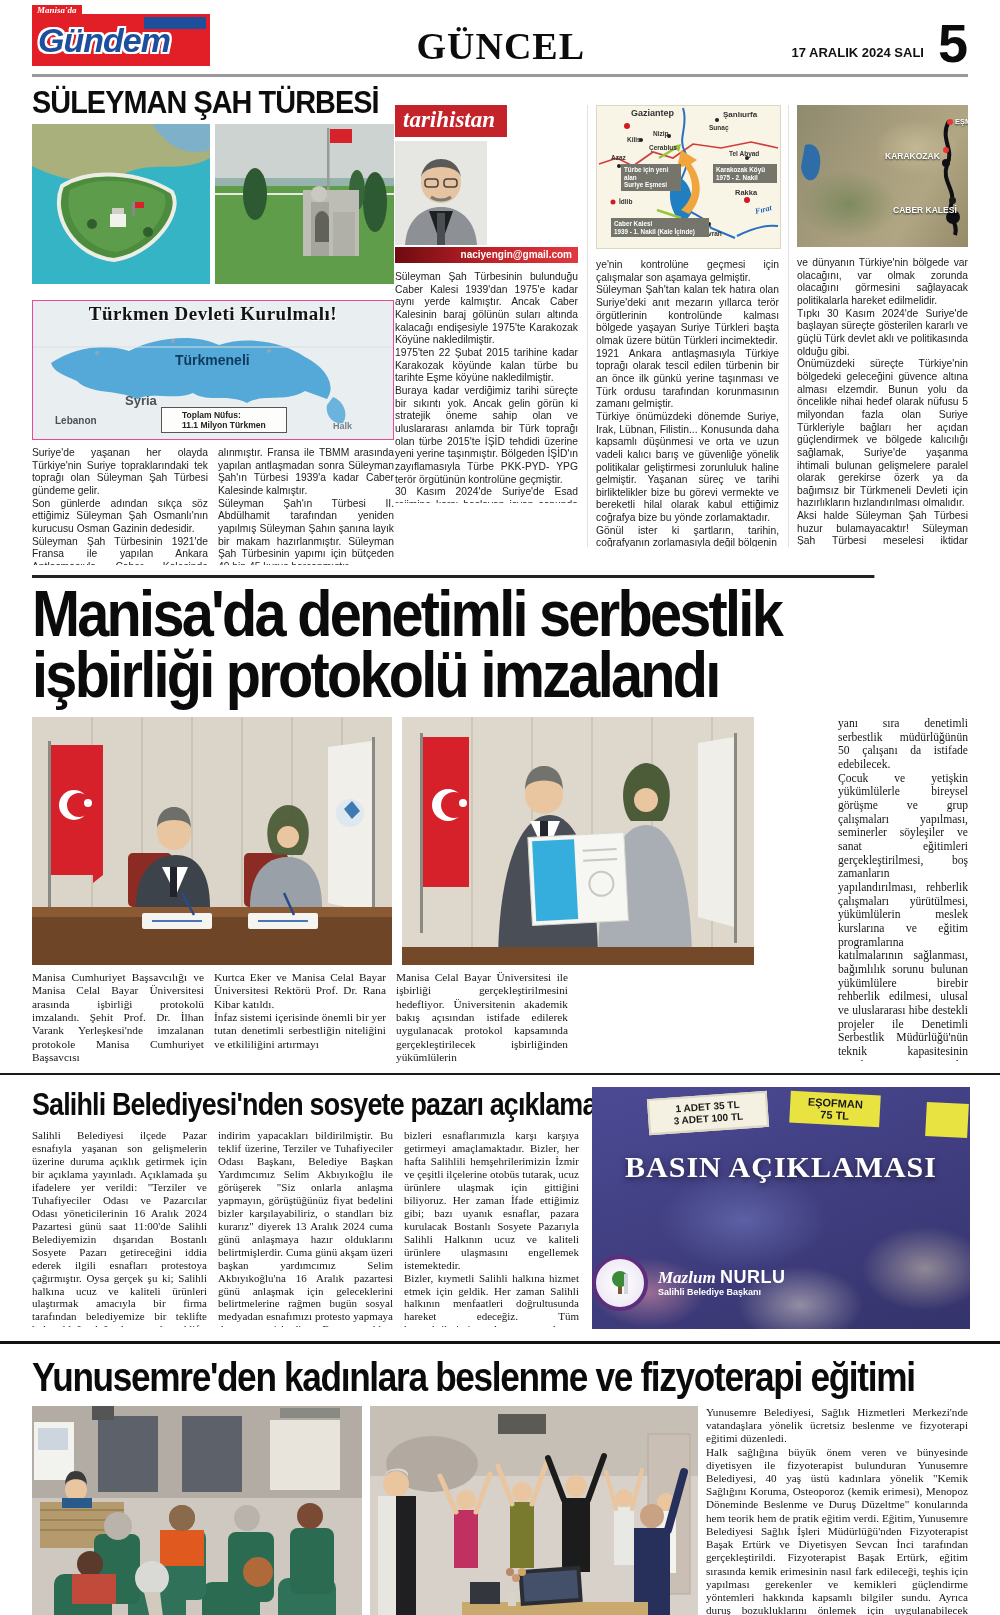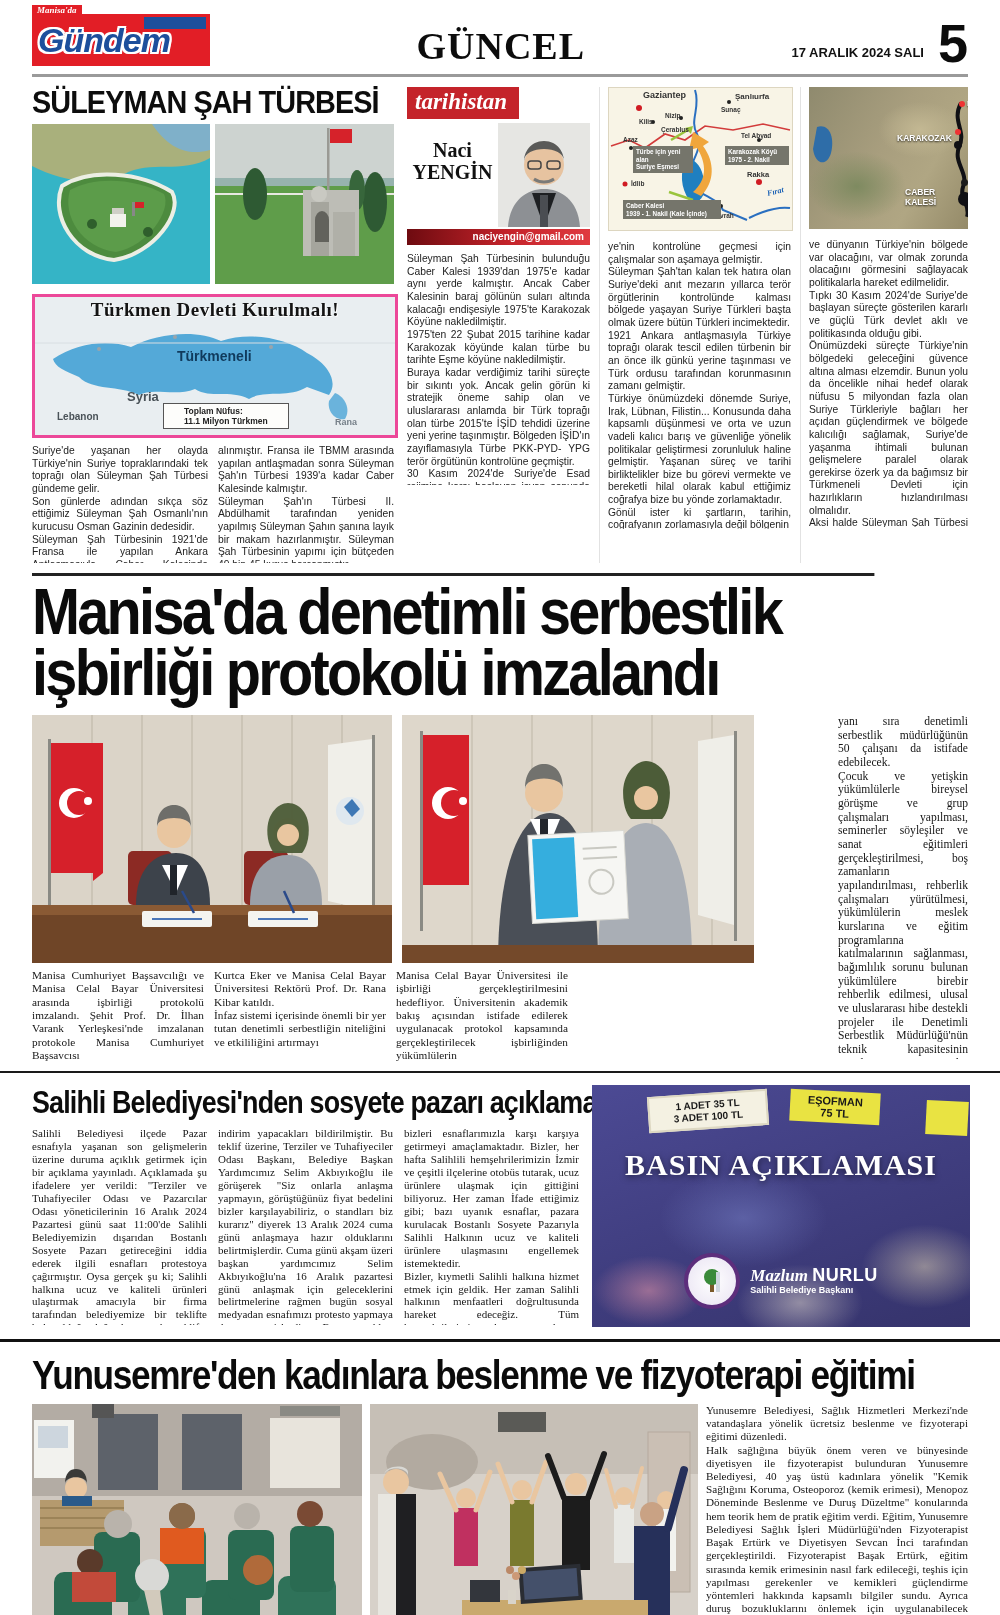--- a/index.html
+++ b/index.html
@@ -18,27 +18,27 @@
   .hdr-right{flex:none;display:flex;align-items:flex-end;gap:14px;}
   .hdr-date{font:700 13px/15px "Liberation Sans",sans-serif;color:#111;padding-bottom:6px;}
   .hdr-page{font:900 54px/46px "Liberation Sans",sans-serif;color:#0c0c0c;}
   .hdr-rule{height:3px;background:#9a9a9a;margin:4px 32px 0 32px;}
   
   .bt-sans{font:10.3px/1.23 "Liberation Sans",sans-serif;color:#222;white-space:pre-line;
            text-align:justify;overflow:hidden;}
   .bt-serif{font:11.3px/1.18 "Liberation Serif",serif;color:#161616;white-space:pre-line;
             text-align:justify;overflow:hidden;}
   
-  .sec1{display:flex;gap:13px;padding:10px 32px 0 32px;}
+  .sec1{display:flex;gap:1px;padding:10px 32px 0 32px;align-items:center;}
   .s1-left{width:362px;flex:none;}
   .s1-head{font:900 31px/32px "Liberation Sans",sans-serif;letter-spacing:-1px;color:#0d0d0d;
            transform:scaleX(.93);transform-origin:left;white-space:nowrap;}
   .s1-photos{display:flex;gap:5px;margin-top:5px;}
   .ph{position:relative;overflow:hidden;flex:none;}
-  .turkmen{position:relative;width:360px;height:138px;background:#e9eff1;border:3px solid #ec4899;margin-top:10px;overflow:hidden;}
+  .turkmen{position:relative;width:360px;height:138px;background:#e9eff1;border:1px solid #ec4899;margin-top:16px;overflow:hidden;}
   .tk-title{position:absolute;top:2px;left:0;right:0;text-align:center;
             font:900 19px/22px "Liberation Serif",serif;color:#141414;letter-spacing:.5px;
             text-shadow:1px 1px 0 #fff;}
   .tk-lbl{position:absolute;font-weight:700;color:#4a5258;}
   .tk-region{font:900 14px/14px "Liberation Sans",sans-serif;color:#103a5c;}
   .tk-box{position:absolute;background:#fdfdfb;border:1px solid #555;color:#222;
           font:700 8.5px/10px "Liberation Sans",sans-serif;padding:2px 20px;white-space:pre-line;}
   .s1-cols{display:flex;gap:10px;margin-top:7px;}
   .s1-cols .bt-sans{width:176px;height:118px;}
   .s1-right{flex:1;display:flex;gap:9px;}
@@ -91,21 +91,21 @@
            radial-gradient(90px 60px at 88% 75%,rgba(250,235,190,.45),rgba(0,0,0,0) 70%),
            radial-gradient(120px 70px at 40% 55%,rgba(120,130,200,.5),rgba(0,0,0,0) 70%),
            linear-gradient(160deg,#4c4a94 0%,#3f3d7e 55%,#35336b 100%);}
   .sign{position:absolute;font:700 10px/12px "Liberation Sans",sans-serif;color:#1a1a1a;
         text-align:center;white-space:pre-line;padding:4px 6px;}
   .sign-white{background:#f4f1e2;border:2px solid #ddd8c2;transform:rotate(-4deg);}
   .sign-yellow{background:#e9e342;transform:rotate(3deg);}
   .poster-title{position:absolute;top:64px;left:0;right:0;text-align:center;
                 font:900 30px/32px "Liberation Serif",serif;color:#fff;letter-spacing:1px;
                 text-shadow:0 2px 6px rgba(0,0,0,.55);}
-  .poster-foot{position:absolute;left:0;right:0;bottom:18px;display:flex;justify-content:center;
+  .poster-foot{position:absolute;left:0;right:0;bottom:18px;display:flex;justify-content:flex-start;
                align-items:center;gap:10px;}
   .muni-logo{width:48px;height:48px;border-radius:50%;background:radial-gradient(#ffffff,#e8e2f2);
              border:4px solid #5d2e7c;display:flex;align-items:center;justify-content:center;flex:none;}
   .sig-name{font:italic 700 17px/18px "Liberation Serif",serif;color:#fff;}
   .sig-name b{font:900 18px/18px "Liberation Sans",sans-serif;font-style:normal;letter-spacing:.5px;}
   .sig-title{font:700 9px/11px "Liberation Sans",sans-serif;color:#fff;}
   
   .yun{padding:8px 32px 0 32px;margin-top:12px;border-top:3px solid #111;}
   .yun-head{font:900 40px/42px "Liberation Sans",sans-serif;letter-spacing:-1.5px;color:#0b0b0b;
             transform:scaleX(.88);transform-origin:left;white-space:nowrap;padding-top:4px;}
@@ -180,40 +180,38 @@
           <path d="M300,96 C310,100 316,112 310,122 C300,124 292,114 294,104 Z" fill="#3f9fd4" opacity=".75"></path>
           <line x1="0" y1="46" x2="360" y2="46" stroke="#d8dee2" stroke-width="1"></line>
           <circle cx="64" cy="52" r="2" fill="#9aa4ab"></circle>
           <circle cx="140" cy="40" r="2" fill="#9aa4ab"></circle>
           <circle cx="236" cy="50" r="2" fill="#9aa4ab"></circle>
         </svg>
         <span class="tk-title">Türkmen Devleti Kurulmalı!</span>
         <span class="tk-lbl tk-region" style="left:142px;top:52px">Türkmeneli</span>
         <span class="tk-lbl" style="left:92px;top:92px;font-size:13px">Syria</span>
         <span class="tk-lbl" style="left:22px;top:114px;font-size:10px">Lebanon</span>
-        <span class="tk-lbl" style="left:300px;top:120px;font-size:9px;color:#77818a">Rana</span>
+        <span class="tk-lbl" style="left:300px;top:120px;font-size:9px;color:#77818a">Halk</span>
         <span class="tk-box" style="left:128px;top:106px">Toplam Nüfus:
 11.1 Milyon Türkmen</span>
       </div>
       <div class="s1-cols">
         <div class="bt-sans">Suriye'de yaşanan her olayda Türkiye'nin Suriye topraklarındaki tek toprağı olan Süleyman Şah Türbesi gündeme gelir.
 Son günlerde adından sıkça söz ettiğimiz Süleyman Şah Osmanlı'nın kurucusu Osman Gazinin dedesidir.
 Süleyman Şah Türbesinin 1921'de Fransa ile yapılan Ankara Antlaşmasıyla Caber Kalesinde kalacağı kayıt altına</div>
         <div class="bt-sans">alınmıştır. Fransa ile TBMM arasında yapılan antlaşmadan sonra Süleyman Şah'ın Türbesi 1939'a kadar Caber Kalesinde kalmıştır.
 Süleyman Şah'ın Türbesi II. Abdülhamit tarafından yeniden yapılmış Süleyman Şahın şanına layık bir makam hazırlanmıştır. Süleyman Şah Türbesinin yapımı için bütçeden 49 bin 45 kuruş harcanmıştır.</div>
       </div>
     </div>
 
     <div class="s1-right">
 
       <div class="colA">
         <div class="tarih-box">tarihistan</div>
         <div class="author-row">
-          <div class="author-name" style="white-space:pre-line">Naci
-YENGİN</div>
           <div class="author-photo">
             <svg width="92" height="104" viewBox="0 0 92 104">
               <rect width="92" height="104" fill="#e6e6e3"></rect>
               <path d="M10,104 C12,76 30,66 46,66 C62,66 80,76 82,104 Z" fill="#8d9094"></path>
               <path d="M34,70 L46,104 L58,70 Z" fill="#1d1f22"></path>
               <rect x="42" y="72" width="8" height="32" fill="#4a4d52"></rect>
               <circle cx="46" cy="42" r="20" fill="#e7c3a0"></circle>
               <path d="M26,38 C26,22 66,22 66,38 C66,30 60,18 46,18 C32,18 26,30 26,38 Z" fill="#5a5a58"></path>
               <rect x="30" y="38" width="13" height="8" rx="3" fill="none" stroke="#444" stroke-width="1.5"></rect>
               <rect x="49" y="38" width="13" height="8" rx="3" fill="none" stroke="#444" stroke-width="1.5"></rect>

